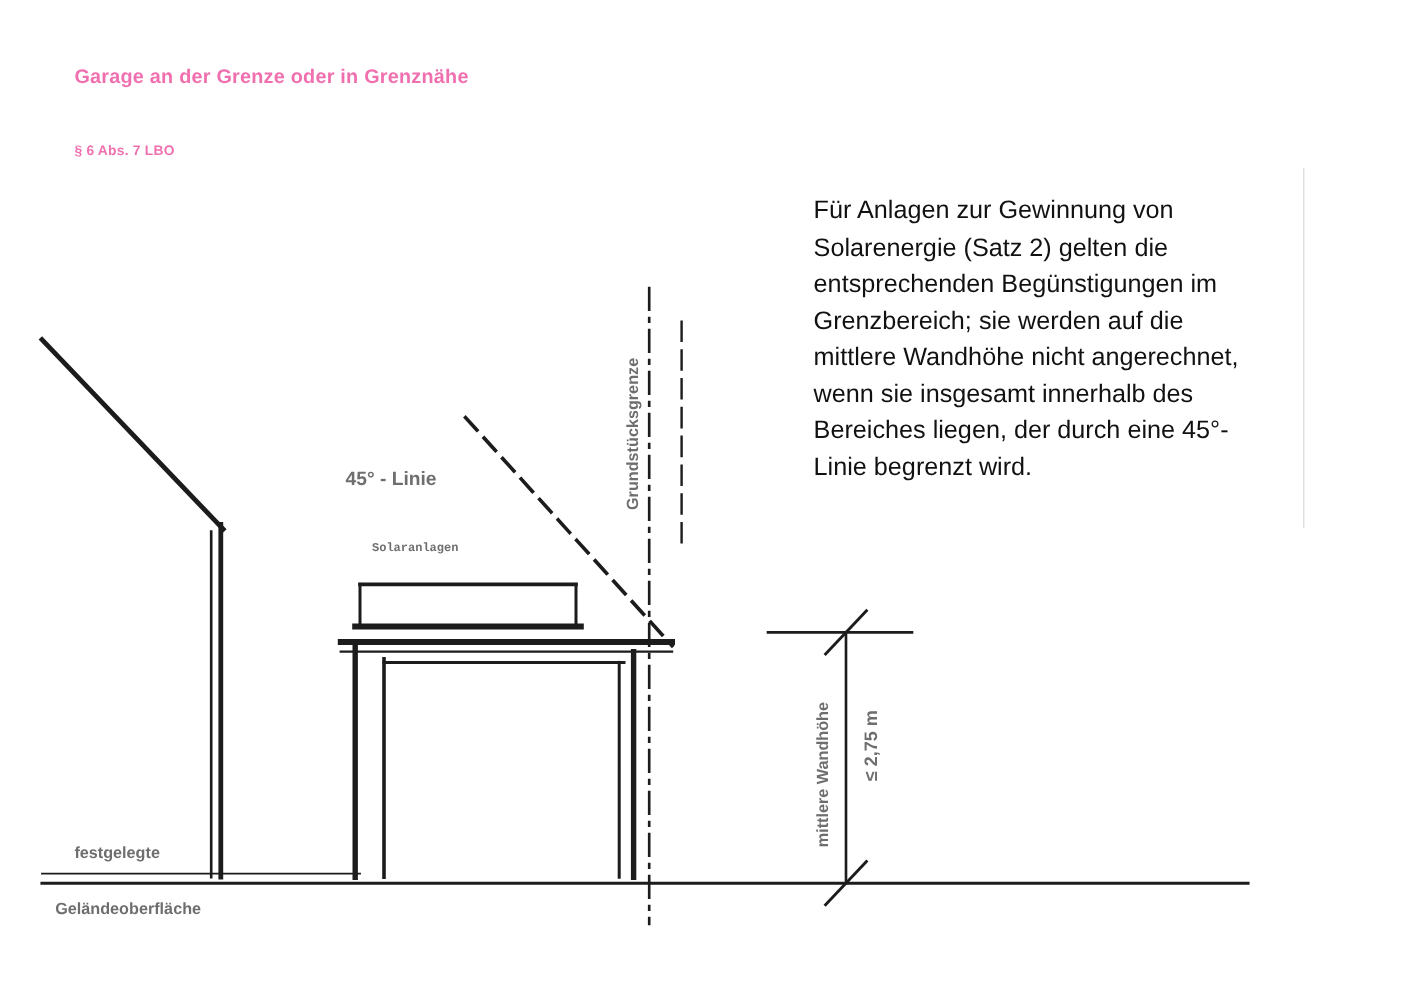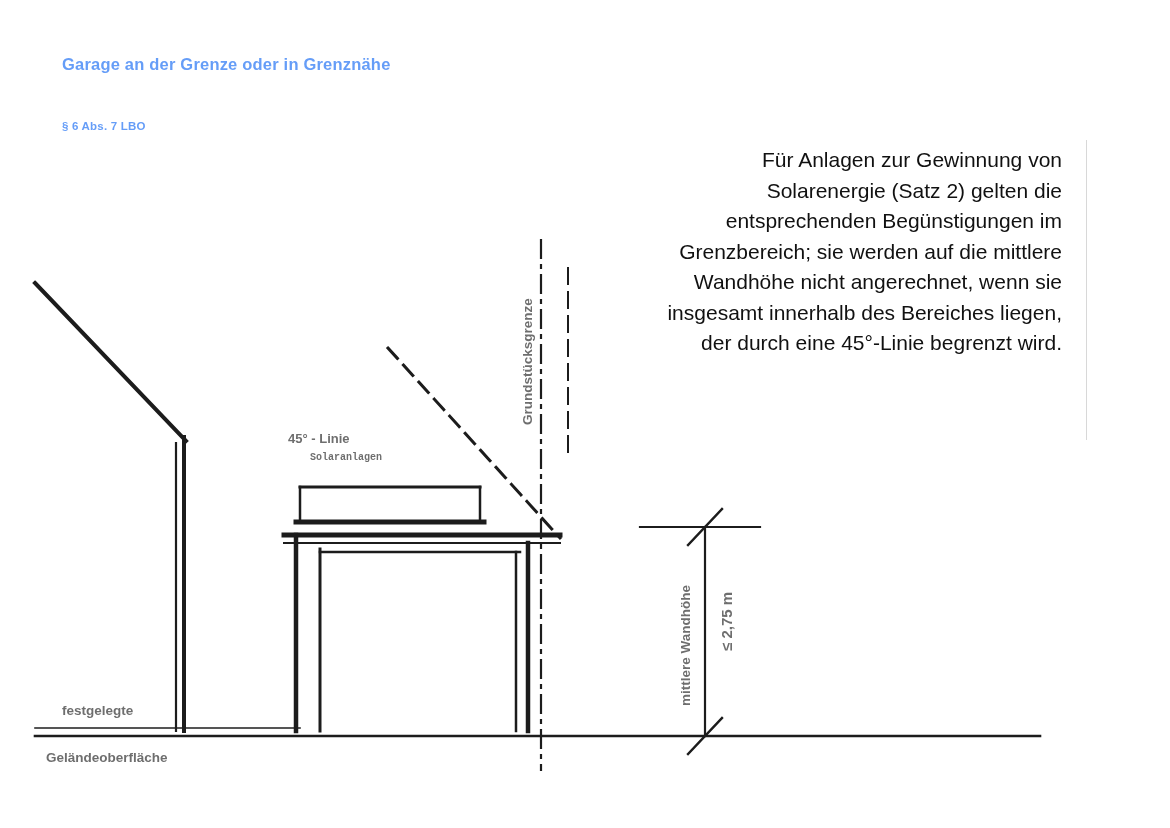--- a/index.html
+++ b/index.html
@@ -14,21 +14,21 @@
   #page {
     position: relative;
     width: 1170px;
     height: 828px;
     background: #ffffff;
     overflow: hidden;
   }
 
   
   .scan-text {
-    color: #3b82f6;
+    color: #ec4899;
     font-weight: bold;
     letter-spacing: 0.2px;
     opacity: 0.78;
     white-space: nowrap;
   }
   #title-line-1 {
     position: absolute;
     left: 62px;
     top: 55px;
     font-size: 16.5px;
@@ -49,21 +49,21 @@
   
   #explanation {
     position: absolute;
     left: 662px;
     top: 145px;
     width: 400px;
     font-size: 21px;
     line-height: 30.5px;
     color: #111111;
   }
-  #explanation p { margin: 0; text-align: right; }
+  #explanation p { margin: 16px; }
 
   
   #right-margin-rule {
     position: absolute;
     left: 1086px;
     top: 140px;
     width: 1px;
     height: 300px;
     background: #d8d8d8;
   }
@@ -90,22 +90,22 @@
     transform-origin: 0 0;
     transform: rotate(-90deg);
   }
   #label-grundstuecksgrenze {
     left: 520px;
     top: 425px;
     font-size: 13.5px;
   }
   #label-45-linie {
     left: 288px;
-    top: 431px;
-    font-size: 13px;
+    top: 391px;
+    font-size: 16px;
   }
   #label-solaranlagen {
     left: 310px;
     top: 452px;
     font-size: 10px;
     font-family: Liberation Mono, monospace;
   }
   #label-festgelegte {
     left: 62px;
     top: 703px;

